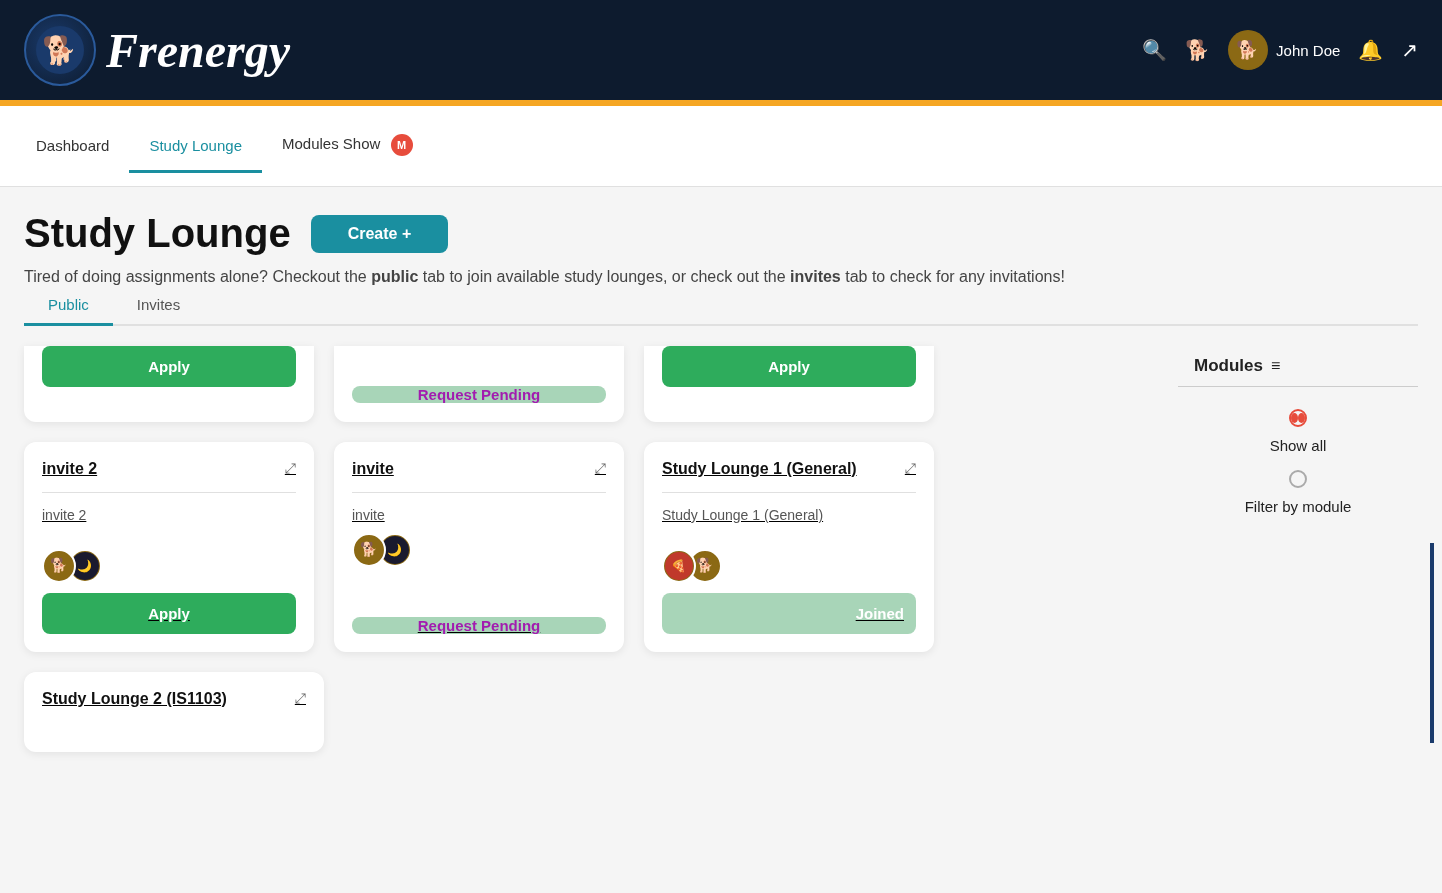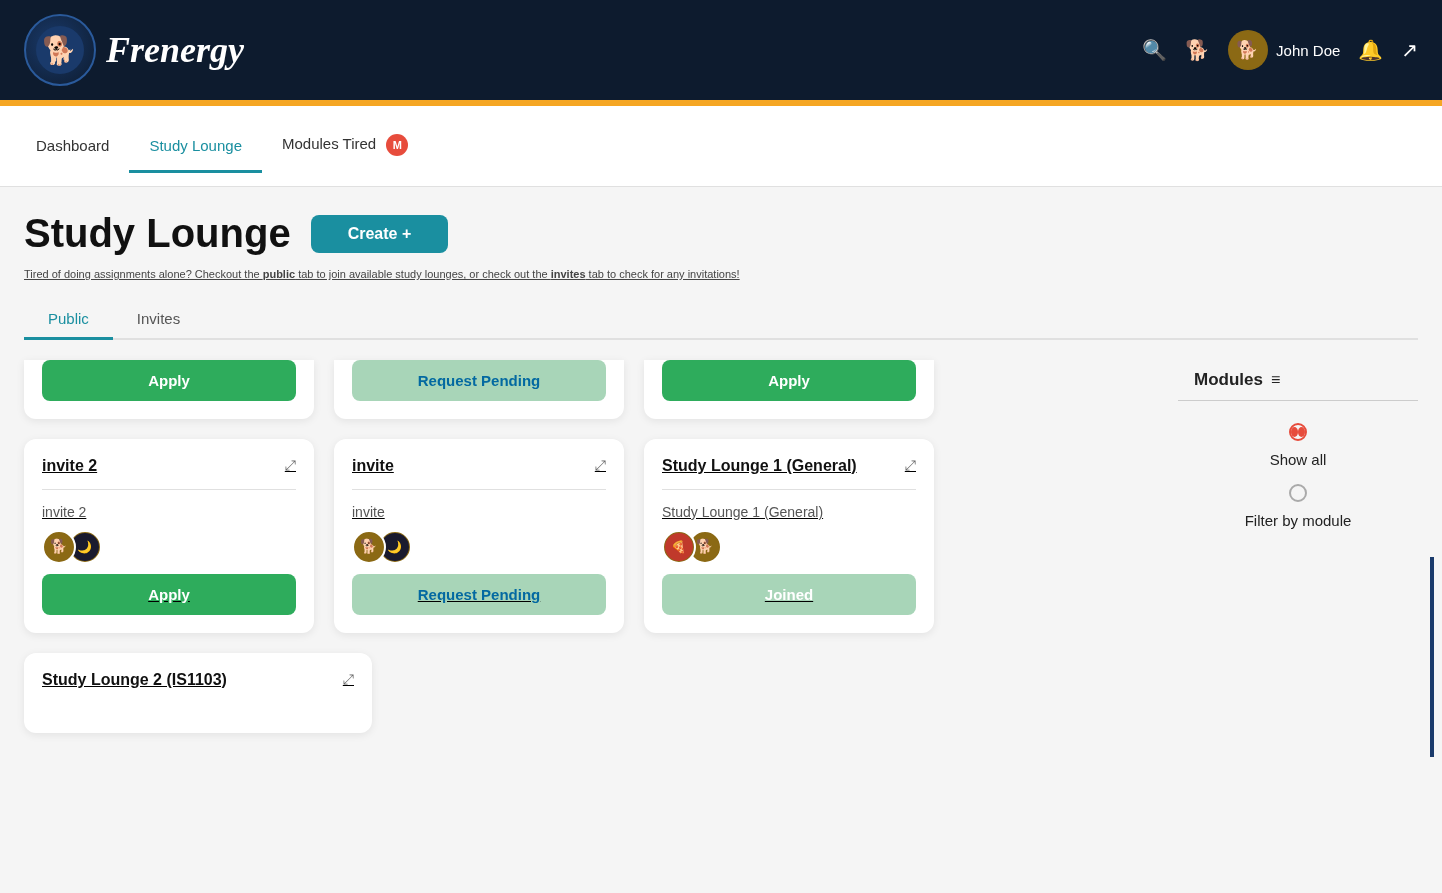--- a/index.html
+++ b/index.html
@@ -34,21 +34,21 @@
     .logo-circle::before {
       content: '🐕';
       font-size: 28px;
       position: absolute;
       top: 50%;
       left: 50%;
       transform: translate(-50%, -50%);
     }
     .logo-text {
       color: white;
-      font-size: 36px;
+      font-size: 48px;
       font-weight: 700;
       font-style: italic;
       font-family: Georgia, serif;
     }
     .header-spacer { flex: 1; }
     .header-actions {
       display: flex;
       align-items: center;
       gap: 18px;
       color: white;
@@ -143,24 +143,22 @@
       border-radius: 8px;
       padding: 10px 37px;
       font-size: 16px;
       font-weight: 600;
       cursor: pointer;
       display: flex;
       align-items: center;
       gap: 6px;
     }
     .page-description {
-      font-size: 11px;
+      font-size: 16px;
       color: #444;
-      margin-bottom: 20px;
-      text-decoration: underline;
     }
     .page-description strong { font-weight: 700; }
 
     
     .sub-tabs {
       display: flex;
       gap: 0;
       border-bottom: 2px solid #e0e0e0;
       margin-bottom: 20px;
     }
@@ -257,41 +255,41 @@
       border-radius: 8px;
       padding: 12px;
       font-size: 15px;
       font-weight: 600;
       cursor: pointer;
       width: 100%;
       text-align: center;
     }
     .btn-pending {
       background: #a8d5b8;
-      color: #0369a1;
+      color: #a21caf;
       border: none;
       border-radius: 8px;
-      padding: 12px;
       font-size: 15px;
       font-weight: 600;
       cursor: not-allowed;
       width: 100%;
       text-align: center;
+      margin-top: 40px;
     }
     .btn-joined {
       background: #a8d5b8;
       color: white;
       border: none;
       border-radius: 8px;
       padding: 12px;
       font-size: 15px;
       font-weight: 600;
       cursor: default;
       width: 100%;
-      text-align: center;
+      text-align: right;
     }
 
     
     .filter-panel {
       width: 240px;
       background: #f5f5f5;
       padding: 10px 0;
       flex-shrink: 0;
     }
     .filter-header {
@@ -381,21 +379,21 @@
     <span class="header-icon">↗</span>
   </div>
 </header>
 
 <div class="gold-bar"></div>
 
 <nav class="nav-tabs">
   <div class="nav-tab">Dashboard</div>
   <div class="nav-tab active">Study Lounge</div>
   <div class="nav-tab">
-    <span>Modules Tired</span>
+    <span>Modules Show</span>
     <span class="nav-tab-badge">M</span>
   </div>
 </nav>
 
 <main class="main-content">
 
   <div class="page-header">
     <h1 class="page-title">Study Lounge</h1>
     <button class="create-button">Create +</button>
   </div>
@@ -494,21 +492,21 @@
                   <text x="15" y="19" text-anchor="middle" font-size="14">🐕</text>
                 </svg>
             </div>
           </div>
           <button class="btn-joined">Joined</button>
         </div>
 
       </div>
 
       <div style="margin-top: 20px; display: flex; gap: 20px;">
-        <div class="card" style="width:348px; min-height:80px;">
+        <div class="card" style="width:300px; min-height:80px;">
           <div class="card-header">
             <span class="card-title">Study Lounge 2 (IS1103)</span>
             <span class="card-expand">⤢</span>
           </div>
         </div>
       </div>
 
     </div>
 
     <div class="filter-panel">

